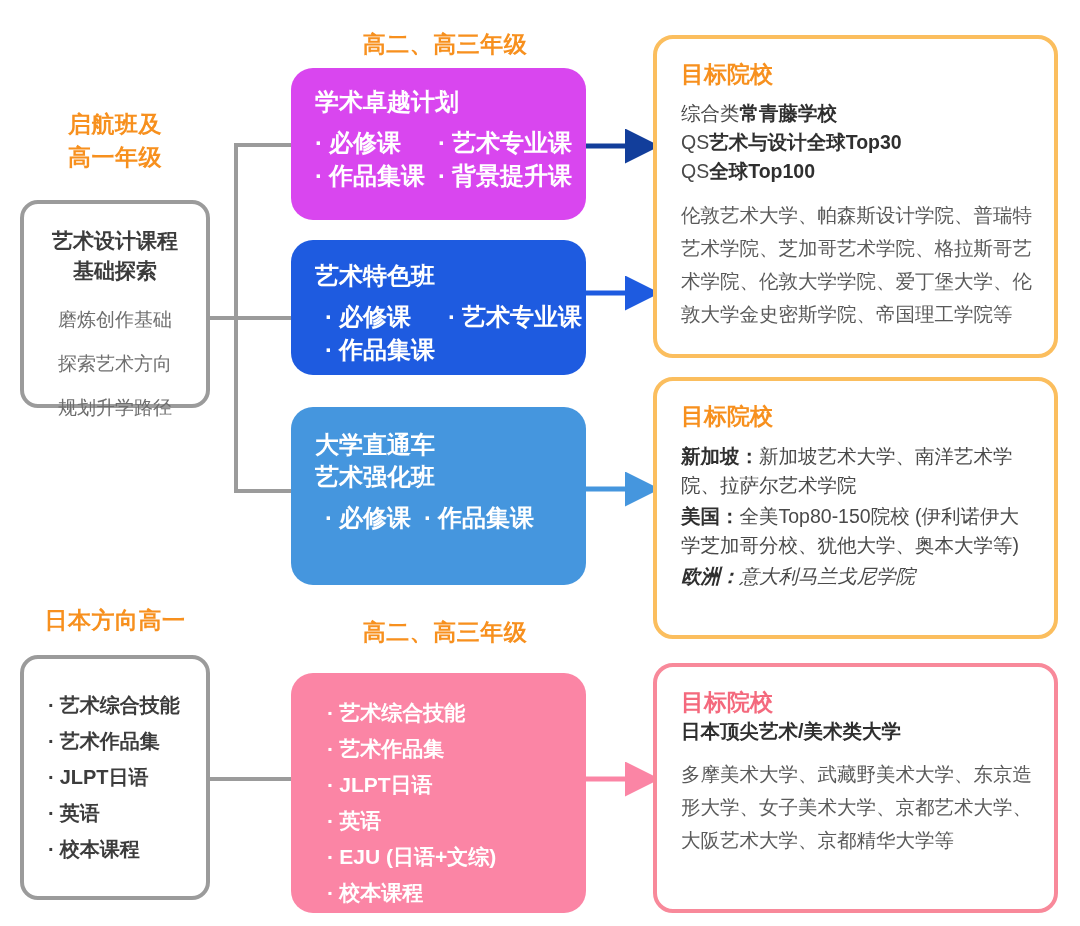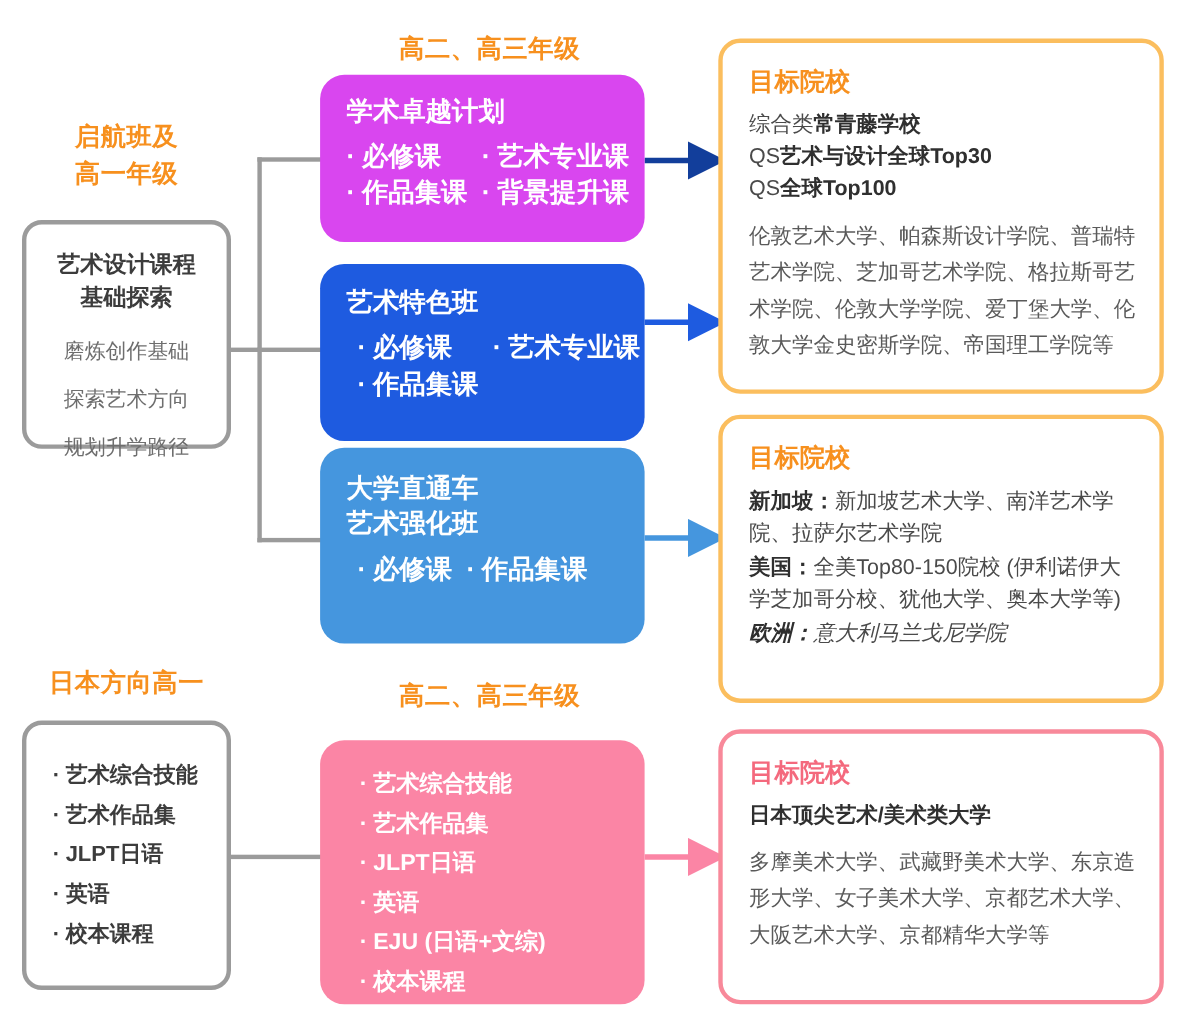--- a/index.html
+++ b/index.html
@@ -197,21 +197,21 @@
   <div class="abs prog-card" style="left:291px; top:68px; width:295px; height:152px; background:#d946ef; padding:18px 0 0 24px;">
     <div class="prog-title">学术卓越计划</div>
     <div class="prog-courses" style="margin-top:8px;">
       <span>必修课</span>
       <span>艺术专业课</span>
       <span>作品集课</span>
       <span>背景提升课</span>
     </div>
   </div>
 
-  <div class="abs prog-card" style="left:291px; top:240px; width:295px; height:161px; background:#1E5BE0; padding:20px 0 16px 24px;">
+  <div class="abs prog-card" style="left:291px; top:240px; width:295px; height:135px; background:#1E5BE0; padding:20px 0 16px 24px;">
     <div class="prog-title">艺术特色班</div>
     <div class="prog-courses" style="margin-top:8px; padding-left:10px;">
       <span>必修课</span>
       <span>艺术专业课</span>
       <span>作品集课</span>
     </div>
   </div>
 
   <div class="abs prog-card" style="left:291px; top:407px; width:295px; height:178px; background:#4596DE; padding:22px 0 0 24px;">
     <div class="prog-title">大学直通车
@@ -247,17 +247,17 @@
     <div class="target-head yellow">目标院校</div>
     <div style="margin-top:11px;">
       <div class="tier-line"><b>新加坡：</b><span>新加坡艺术大学、南洋艺术学院、拉萨尔艺术学院</span></div>
       <div class="tier-line" style="margin-top:2px;"><b>美国：</b><span>全美Top80-150院校 (伊利诺伊大学芝加哥分校、犹他大学、奥本大学等)</span></div>
       <div class="tier-line" style="margin-top:2px;font-style:italic;"><b>欧洲：</b><span>意大利马兰戈尼学院</span></div>
     </div>
   </div>
 
   <div class="abs target-box pink" style="left:653px; top:663px; width:405px; height:250px; padding:20px 22px 0 24px;">
     <div class="target-head pink">目标院校</div>
-    <div class="bold-sub" style="margin-top:10px;">日本顶尖艺术/美术类大学</div>
+    <div class="bold-sub" style="">日本顶尖艺术/美术类大学</div>
     <div class="schools" style="margin-top:12px;">多摩美术大学、武藏野美术大学、东京造形大学、女子美术大学、京都艺术大学、大阪艺术大学、京都精华大学等</div>
   </div>
 
 </div>
 
 </body></html>

